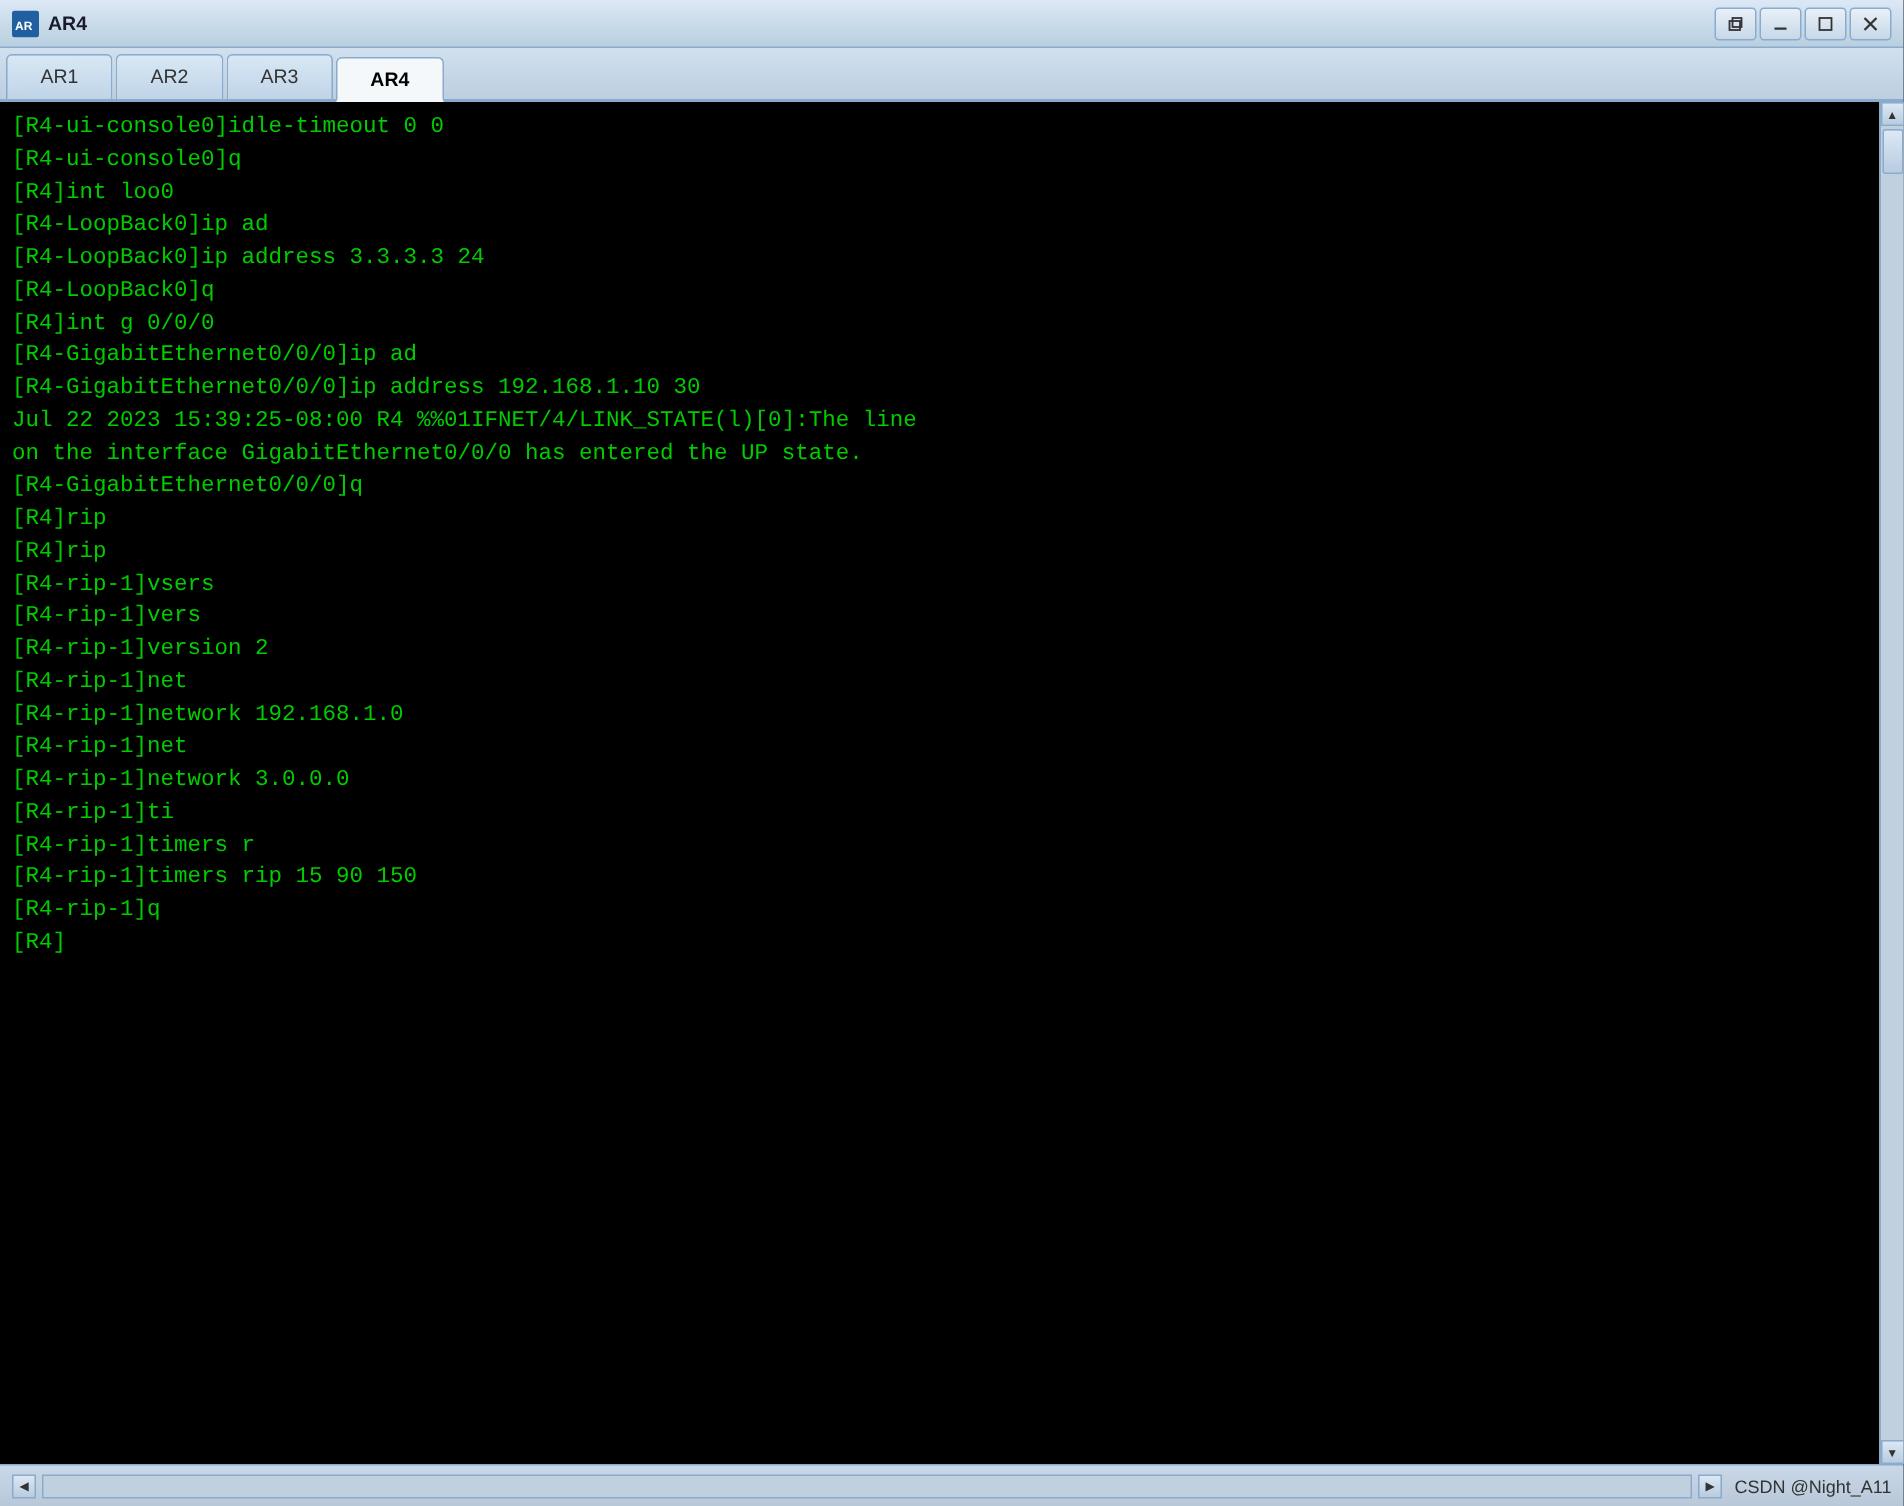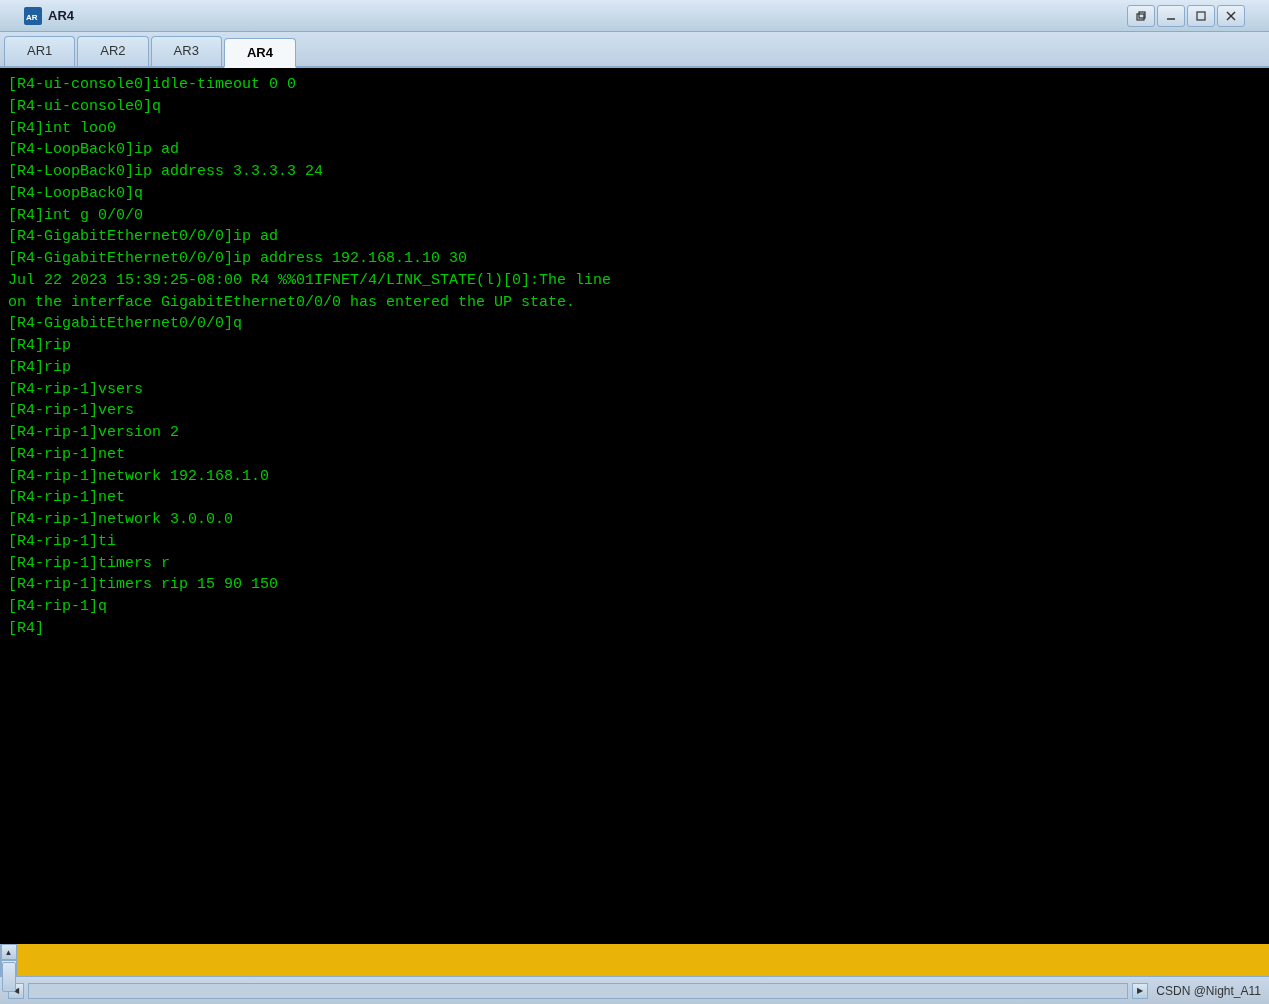--- a/index.html
+++ b/index.html
@@ -12,21 +12,21 @@
     }
 
     
     .title-bar {
       display: flex;
       align-items: center;
       justify-content: space-between;
       background: linear-gradient(to bottom, #dce8f5, #b8cfe0);
       border-bottom: 1px solid #8aabcc;
       height: 32px;
-      padding: 0 24px;
+      padding: 0 8px;
       user-select: none;
     }
     .title-bar-left {
       display: flex;
       align-items: center;
       gap: 6px;
     }
     .title-bar-icon {
       width: 18px;
       height: 18px;
@@ -81,23 +81,22 @@
       font-weight: 600;
       position: relative;
       z-index: 1;
       bottom: -2px;
       border-bottom: 2px solid #f5f8fb;
     }
 
     
     .terminal-wrapper {
       display: flex;
-      background: #eab308;
+      background: #fef9c3;
       height: calc(1004px - 32px - 36px - 28px);
-      flex-direction: column;
     }
     .terminal {
       flex: 1;
       background: #000000;
       color: #00cc00;
       font-family: 'Courier New', Courier, monospace;
       font-size: 15px;
       line-height: 1.45;
       padding: 6px 8px;
       overflow: hidden;

